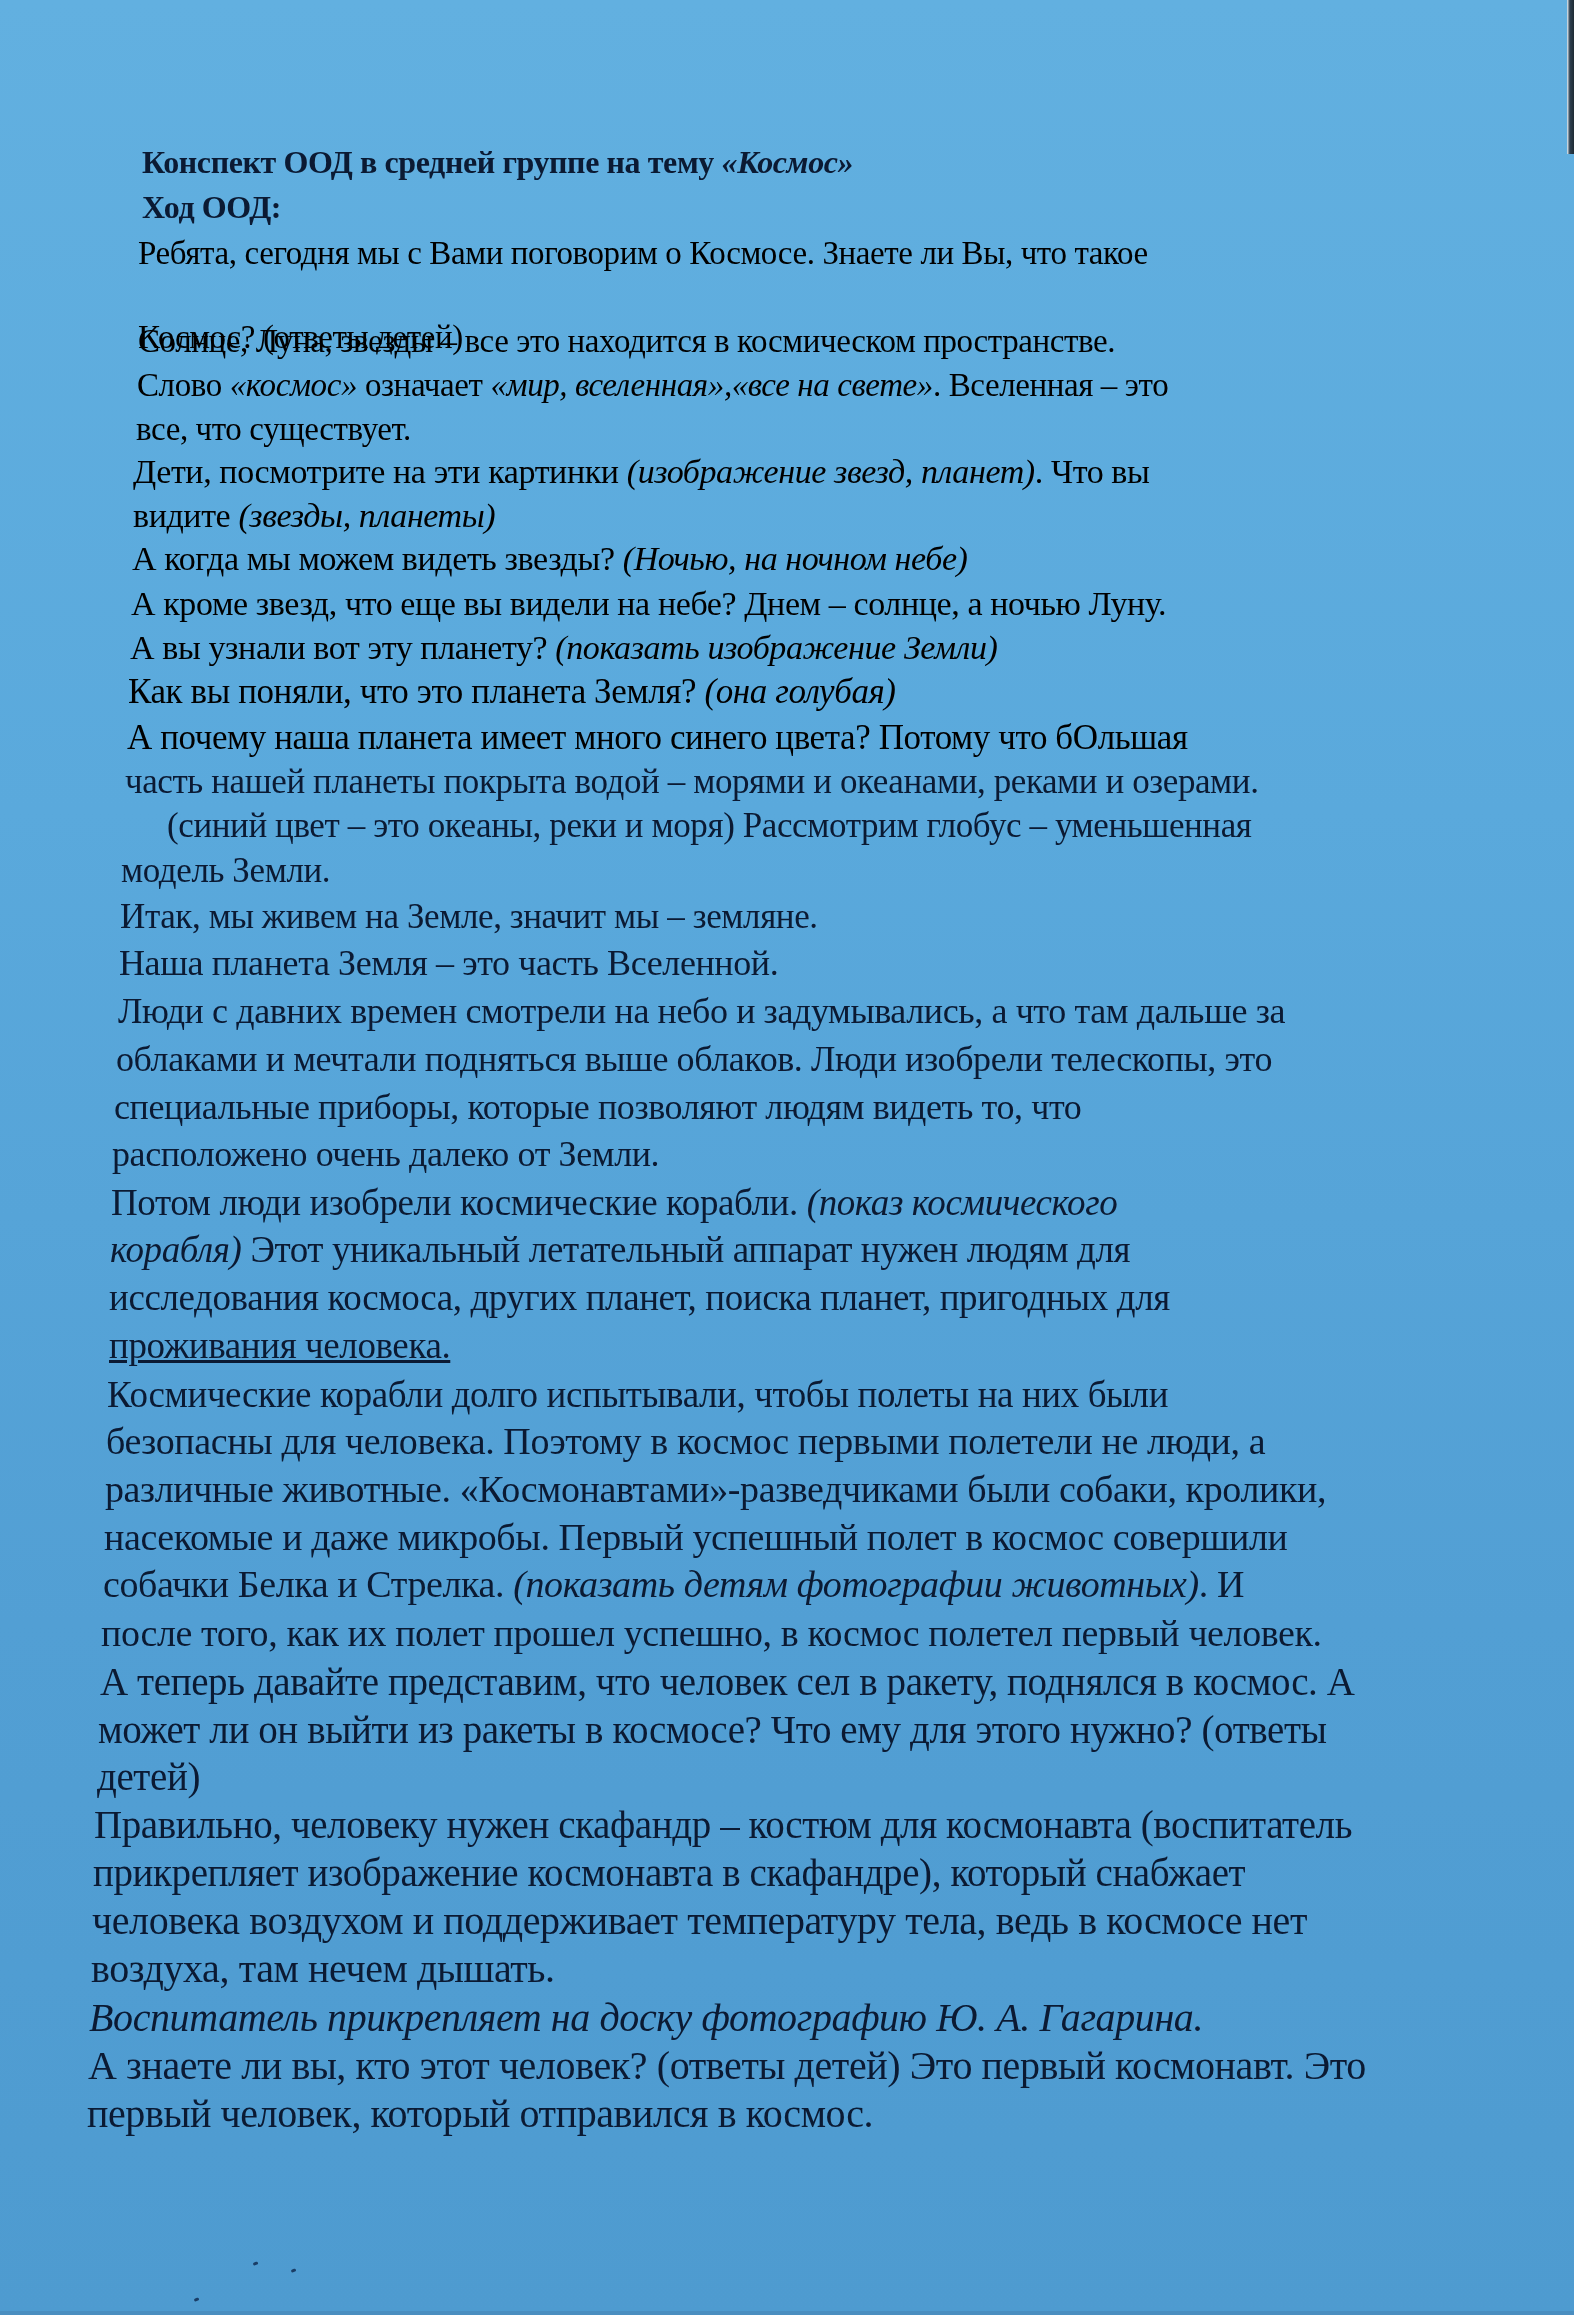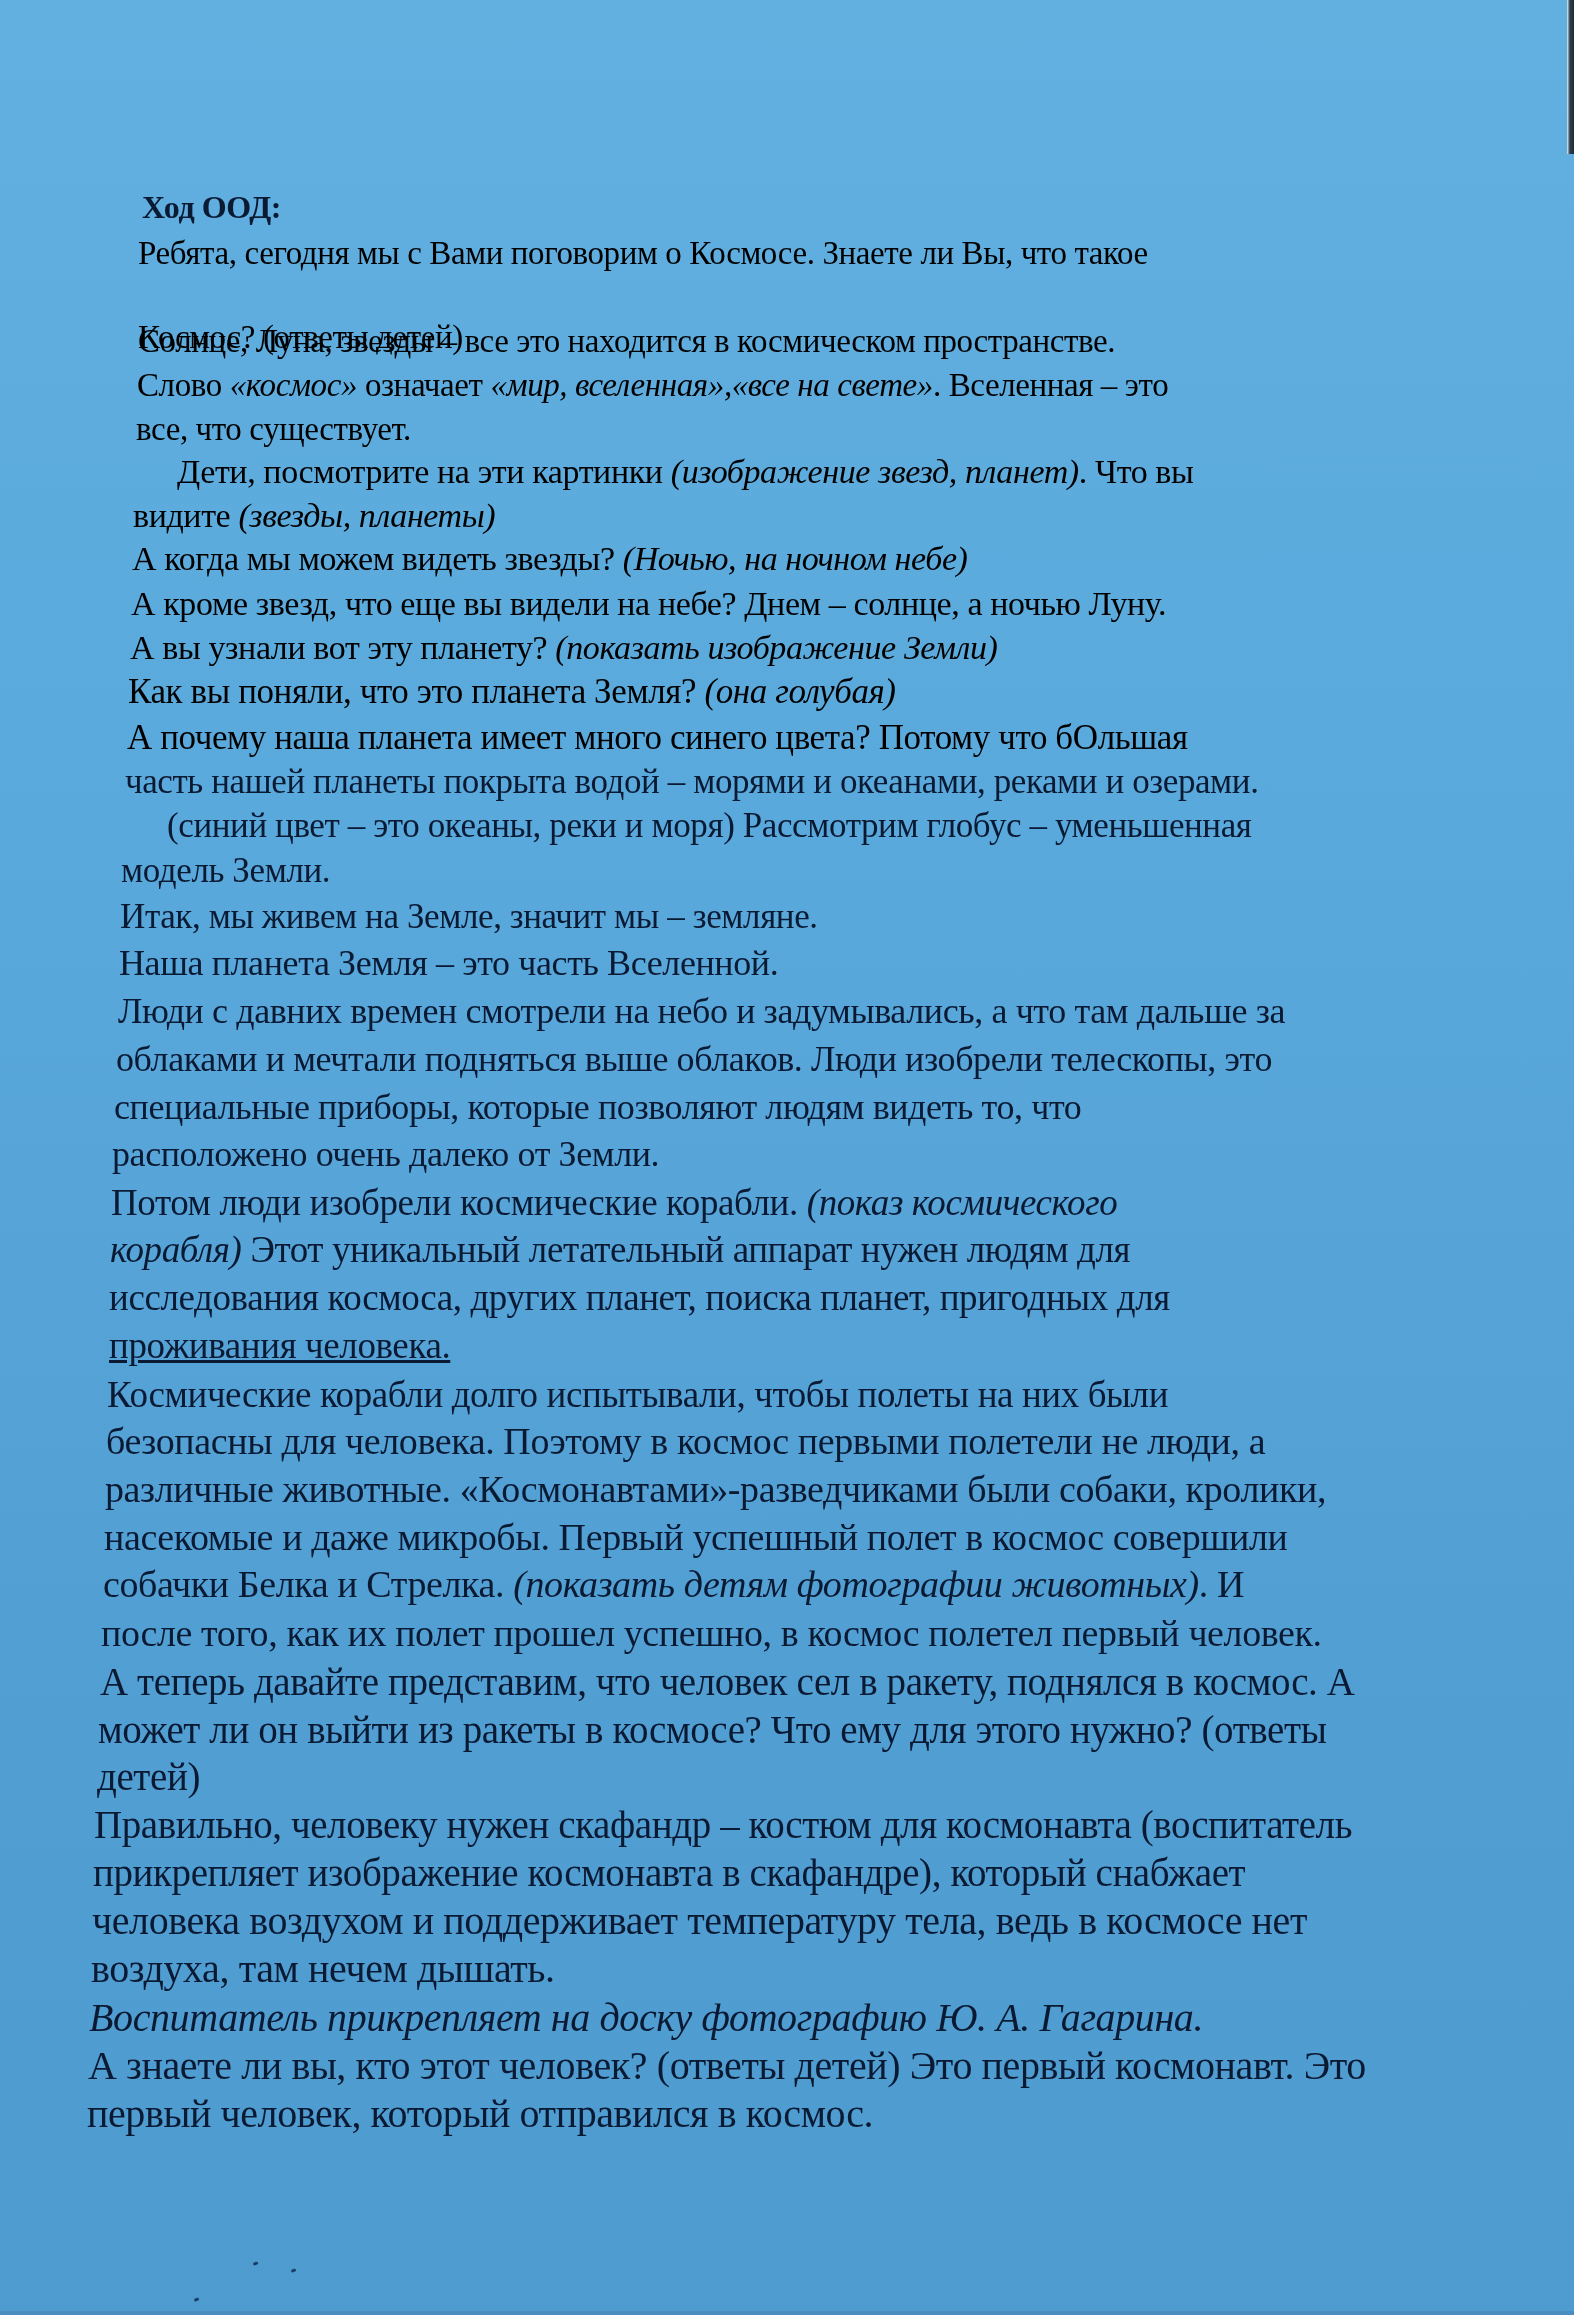--- a/index.html
+++ b/index.html
@@ -74,29 +74,32 @@
 
 <div class="paper"></div>
 <div class="edge-shadow"></div>
 <div class="bottom-strip"></div>
 
 <div class="speck" style="left:291px; top:2269px;"></div>
 <div class="speck" style="left:253px; top:2262px;"></div>
 <div class="speck" style="left:194px; top:2298px;"></div>
 
 <div class="doc">
+  <div class="line title-line" style="left:142px; top:141px;">
+    <span>Конспект ООД в средней группе на тему </span><i>«Космос»</i>
+  </div>
   <div class="line title-line" style="left:142px; top:186px;">Ход ООД:</div>
 
   <div id="body-lines">
       <div class="line faded" style="left: 138px; top: 232px; font-size: 33px;"><span>Ребята, сегодня мы с Вами поговорим о Космосе. Знаете ли Вы, что такое</span></div>
       <div class="line faded" style="left: 138px; top: 276px; font-size: 33px; margin-top: 40px;"><span>Космос? (ответы детей)</span></div>
       <div class="line faded" style="left: 138px; top: 320px; font-size: 33px;"><span>Солнце, Луна, звезды – все это находится в космическом пространстве.</span></div>
       <div class="line faded" style="left: 137px; top: 364px; font-size: 33px;"><span>Слово </span><i>«космос»</i><span> означает </span><i>«мир, вселенная»,«все на свете»</i><span>. Вселенная – это</span></div>
       <div class="line faded" style="left: 136px; top: 408px; font-size: 33px;"><span>все, что существует.</span></div>
-      <div class="line faded" style="left: 133px; top: 450px; font-size: 34px; margin-left: 44px;"><span>Дети, посмотрите на эти картинки </span><i>(изображение звезд, планет)</i><span>. Что вы</span></div>
+      <div class="line faded" style="left: 133px; top: 450px; font-size: 34px;"><span>Дети, посмотрите на эти картинки </span><i>(изображение звезд, планет)</i><span>. Что вы</span></div>
       <div class="line faded" style="left: 133px; top: 494px; font-size: 34px;"><span>видите </span><i>(звезды, планеты)</i></div>
       <div class="line faded" style="left: 132px; top: 537px; font-size: 34px;"><span>А когда мы можем видеть звезды? </span><i>(Ночью, на ночном небе)</i></div>
       <div class="line faded" style="left: 131px; top: 582px; font-size: 34px;"><span>А кроме звезд, что еще вы видели на небе? Днем – солнце, а ночью Луну.</span></div>
       <div class="line faded" style="left: 130px; top: 626px; font-size: 34px;"><span>А вы узнали вот эту планету? </span><i>(показать изображение Земли)</i></div>
       <div class="line faded" style="left: 128px; top: 670px; font-size: 35px;"><span>Как вы поняли, что это планета Земля? </span><i>(она голубая)</i></div>
       <div class="line faded" style="left: 127px; top: 716px; font-size: 35px;"><span>А почему наша планета имеет много синего цвета? Потому что бОльшая</span></div>
       <div class="line" style="left: 125px; top: 760px; font-size: 35px;"><span>часть нашей планеты покрыта водой – морями и океанами, реками и озерами.</span></div>
       <div class="line" style="left: 123px; top: 804px; font-size: 35px; margin-left: 44px;"><span>(синий цвет – это океаны, реки и моря) Рассмотрим глобус – уменьшенная</span></div>
       <div class="line" style="left: 121px; top: 849px; font-size: 35px;"><span>модель Земли.</span></div>
       <div class="line" style="left: 120px; top: 895px; font-size: 35px;"><span>Итак, мы живем на Земле, значит мы – земляне.</span></div>

